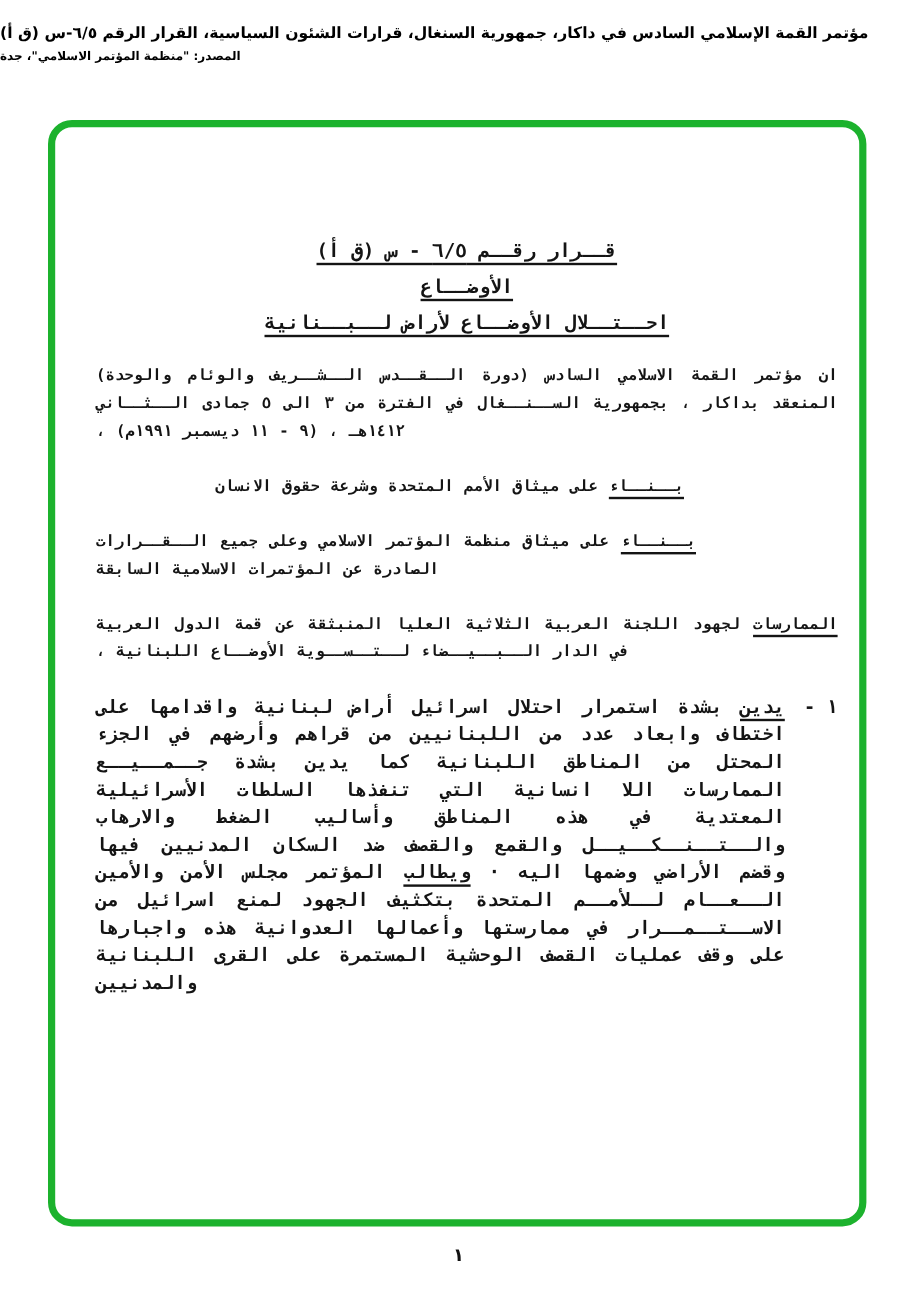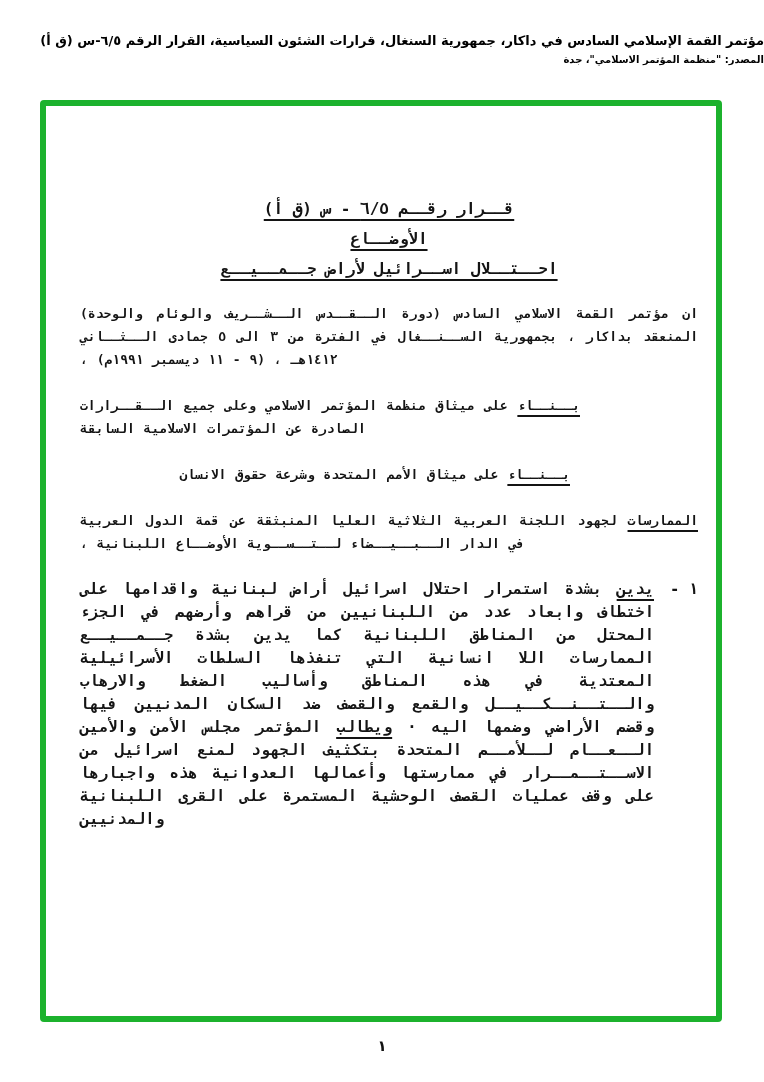--- a/index.html
+++ b/index.html
@@ -1,27 +1,27 @@
 <!DOCTYPE html>
 <html lang="ar" dir="rtl"><head>
 <meta charset="utf-8">
 <style>
   html,body{margin:0;padding:0;background:#ffffff;}
   body{width:764px;height:1082px;position:relative;overflow:hidden;
        font-family:"DejaVu Sans",sans-serif;color:#141414;}
   .page{position:absolute;inset:0;direction:rtl;}
 
   
-  .doc-header{position:absolute;top:32px;left:0;right:0;text-align:right;color:#000;}
+  .doc-header{position:absolute;top:20px;left:0;right:0;text-align:left;color:#000;}
   .hdr1{font-size:13px;font-weight:700;line-height:17px;}
   .hdr2{font-size:10px;font-weight:700;line-height:13px;margin-top:4px;}
 
   
   .green-box{position:absolute;left:40px;top:100px;width:682px;height:922px;
-             box-sizing:border-box;border:6px solid #1cb22d;border-radius:4px;
+             box-sizing:border-box;border:6px solid #1cb22d;border-radius:20px;
              background:#ffffff;}
 
   
   .doc{padding:88px 18px 0 34px;direction:rtl;
        font-family:"DejaVu Sans Mono","DejaVu Sans",sans-serif;}
   .title-block{text-align:center;margin-bottom:18px;}
   .title-line{font-size:16px;font-weight:700;line-height:30px;
               text-decoration:underline;text-underline-offset:5px;
               text-decoration-thickness:1.5px;white-space:nowrap;}
   .para{font-size:13px;font-weight:700;line-height:23px;margin:0 0 23px;
@@ -46,26 +46,26 @@
   <div class="doc-header">
     <div class="hdr1">مؤتمر القمة الإسلامي السادس في داكار، جمهورية السنغال، قرارات الشئون السياسية، القرار الرقم ٦/٥-س (ق أ)</div>
     <div class="hdr2">المصدر: "منظمة المؤتمر الاسلامي"، جدة</div>
   </div>
 
   <div class="green-box" style="border-color: rgb(28, 178, 45);">
     <div class="doc">
       <div class="title-block" id="title-block">
           <div class="title-line">قــرار رقــم ٦/٥ - س (ق أ)</div>
           <div class="title-line">الأوضــاع</div>
-          <div class="title-line">احــتــلال اســرائيل لأراض جــمــيــع</div>
+          <div class="title-line">احــتــلال الأوضــاع لأراض لــبــنانية</div>
         </div>
       <div id="paragraphs">
           <p class="para"><span>ان مؤتمر القمة الاسلامي السادس (دورة الــقــدس الــشــريف والوئام والوحدة) المنعقد بداكار ، بجمهورية الســنــغال في الفترة من ٣ الى ٥ جمادى الــثــاني ١٤١٢هـ ، (٩ - ١١ ديسمبر ١٩٩١م) ،</span></p>
+          <p class="para inset-single"><span class="ul">بــنــاء</span><span> على ميثاق الأمم المتحدة وشرعة حقوق الانسان</span></p>
           <p class="para inset"><span class="ul">بــنــاء</span><span> على ميثاق منظمة المؤتمر الاسلامي وعلى جميع الــقــرارات الصادرة عن المؤتمرات الاسلامية السابقة</span></p>
-          <p class="para inset-single"><span class="ul">بــنــاء</span><span> على ميثاق الأمم المتحدة وشرعة حقوق الانسان</span></p>
           <p class="para"><span class="ul">الممارسات</span><span> لجهود اللجنة العربية الثلاثية العليا المنبثقة عن قمة الدول العربية في الدار الــبــيــضاء لــتــســوية الأوضــاع اللبنانية ،</span></p>
         </div>
       <div class="list" id="list">
           <div class="item">
             <span class="item-num">١ -</span>
             <div class="item-text"><span class="ul">يدين</span><span> بشدة استمرار احتلال اسرائيل أراض لبنانية واقدامها على اختطاف وابعاد عدد من اللبنانيين من قراهم وأرضهم في الجزء المحتل من المناطق اللبنانية كما يدين بشدة جــمــيــع الممارسات اللا انسانية التي تنفذها السلطات الأسرائيلية المعتدية في هذه المناطق وأساليب الضغط والارهاب والــتــنــكــيــل والقمع والقصف ضد السكان المدنيين فيها وقضم الأراضي وضمها اليه · </span><span class="ul">ويطالب</span><span> المؤتمر مجلس الأمن والأمين الــعــام لــلأمــم المتحدة بتكثيف الجهود لمنع اسرائيل من الاســتــمــرار في ممارستها وأعمالها العدوانية هذه واجبارها على وقف عمليات القصف الوحشية المستمرة على القرى اللبنانية والمدنيين</span></div>
           </div>
         </div>
     </div>
   </div>

